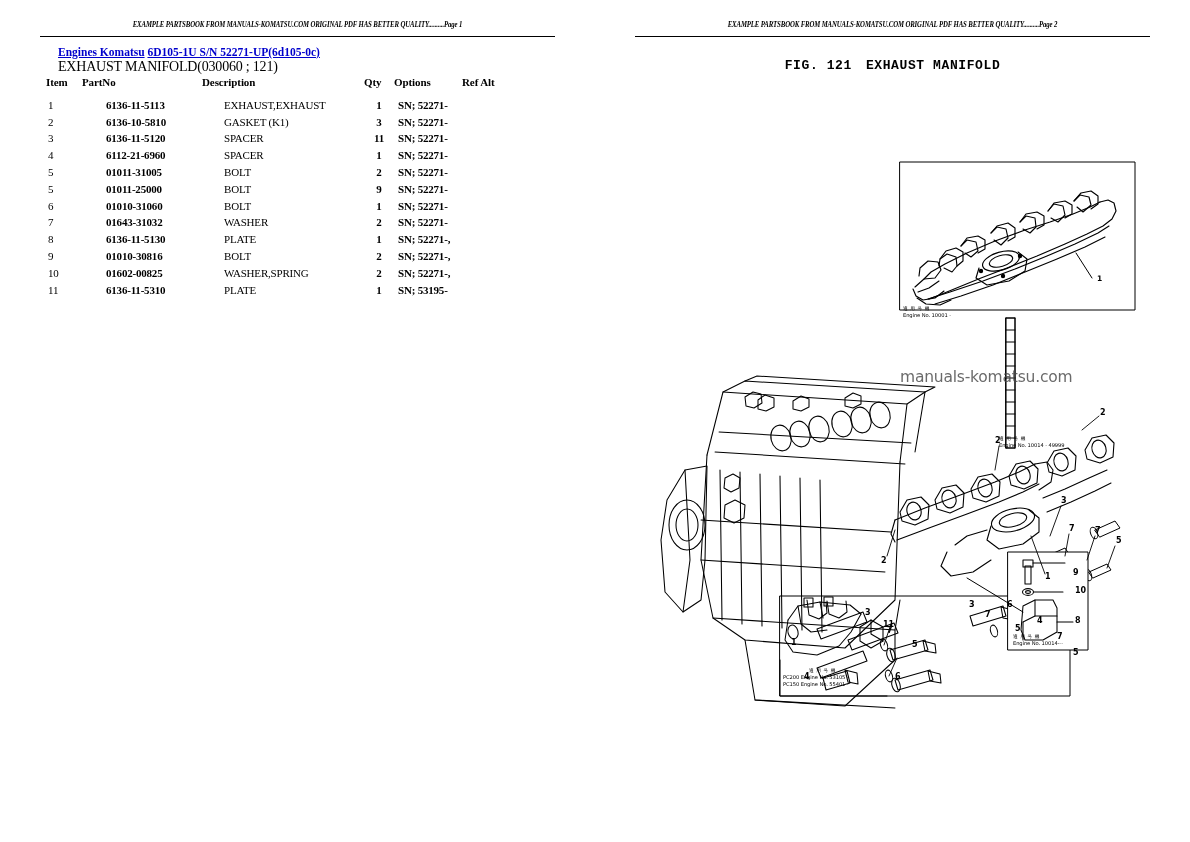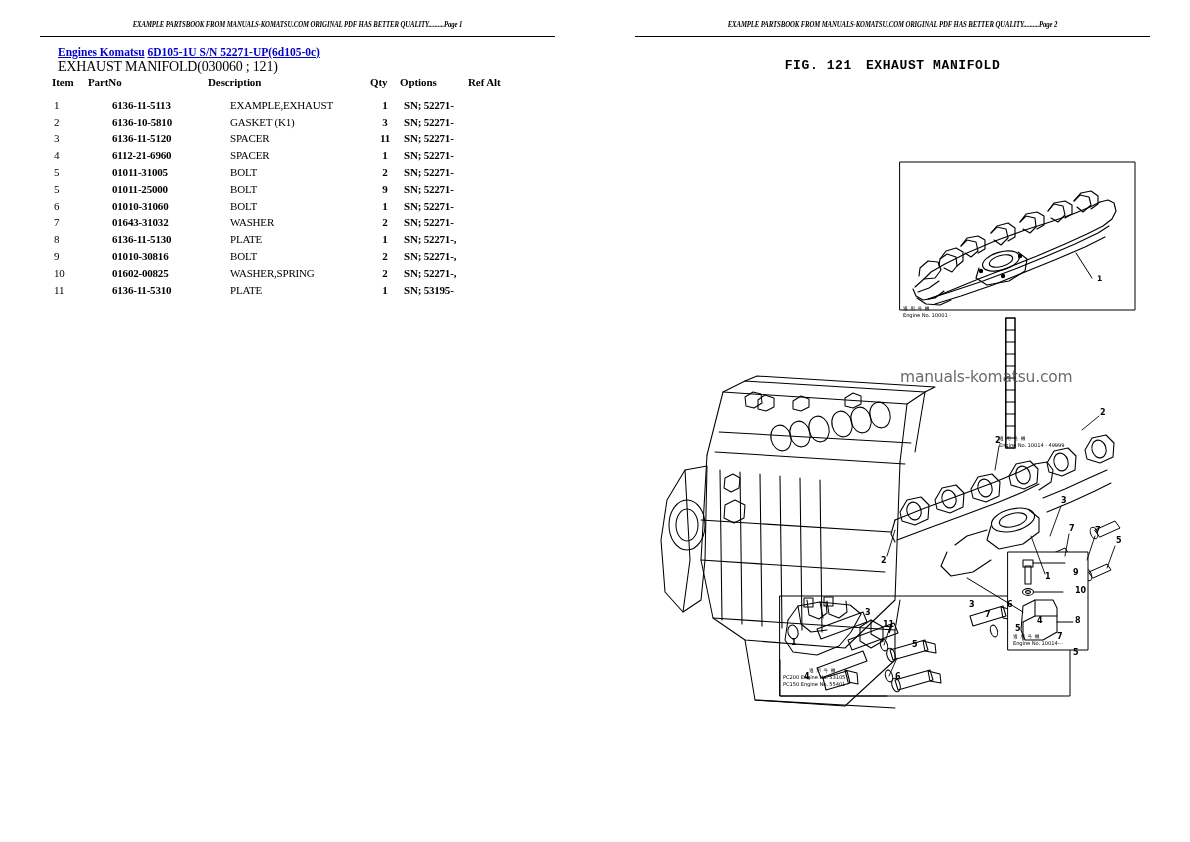--- a/index.html
+++ b/index.html
@@ -68,21 +68,21 @@
     top: 60px;
     font-size: 14px;
     line-height: 14px;
     white-space: nowrap;
     letter-spacing: -0.2px;
   }
 
   
   table.parts {
     position: absolute;
-    left: 52px;
+    left: 46px;
     top: 76px;
     border-collapse: collapse;
     font-size: 11px;
     white-space: nowrap;
   }
   table.parts th {
     font-weight: bold;
     text-align: left;
     padding: 0 0 6px 0;
     font-size: 11px;
@@ -201,21 +201,21 @@
         <th class="c-desc">Description</th>
         <th class="c-qty">Qty</th>
         <th class="c-opt">Options</th>
         <th class="c-ref">Ref Alt</th>
       </tr>
     </thead>
     <tbody id="parts-body">
         <tr>
           <td class="c-item">1</td>
           <td class="c-part">6136-11-5113</td>
-          <td class="c-desc">EXAMPLE,EXHAUST</td>
+          <td class="c-desc">EXHAUST,EXHAUST</td>
           <td class="c-qty">1</td>
           <td class="c-opt">SN; 52271-</td>
           <td class="c-ref"></td>
         </tr>
         <tr>
           <td class="c-item">2</td>
           <td class="c-part">6136-10-5810</td>
           <td class="c-desc">GASKET (K1)</td>
           <td class="c-qty">3</td>
           <td class="c-opt">SN; 52271-</td>

